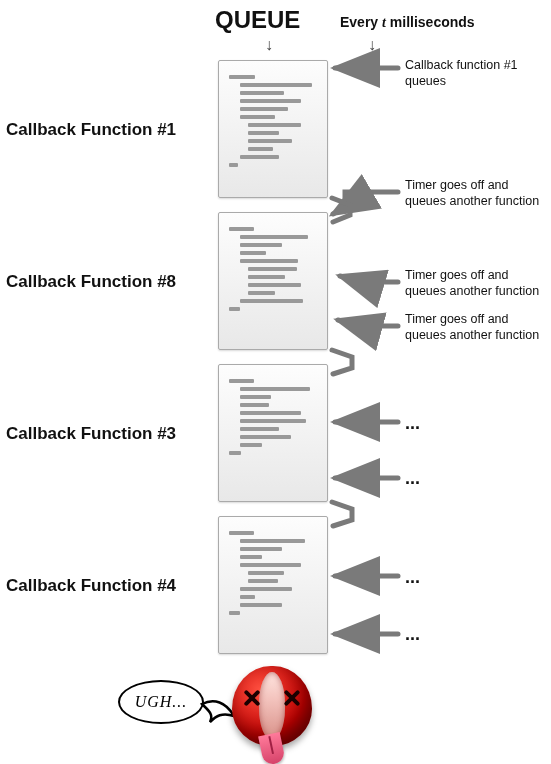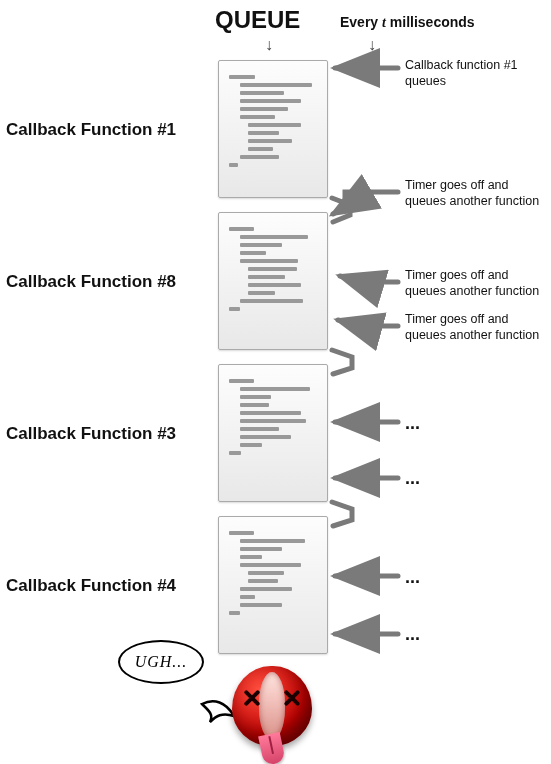--- a/index.html
+++ b/index.html
@@ -255,21 +255,21 @@
     <line x1="398" y1="422" x2="335" y2="422" marker-end="url(#ah)"></line>
     <line x1="398" y1="478" x2="335" y2="478" marker-end="url(#ah)"></line>
 
     <path d="M332,502 L352,509 L352,520 L333,526"></path>
 
     <line x1="398" y1="576" x2="335" y2="576" marker-end="url(#ah)"></line>
     <line x1="398" y1="634" x2="335" y2="634" marker-end="url(#ah)"></line>
   </g>
 </svg>
 
-<div class="bubble" style="left:118px; top:640px; width:86px; height:44px;">
+<div class="bubble" style="left:118px; top:680px; width:86px; height:44px;">
   <span>UGH...</span>
 </div>
 <svg style="position:absolute; left:200px; top:692px; width:40px; height:40px;">
   <path d="M2,12 C14,6 26,10 34,24 C22,20 16,24 10,30 C14,22 8,18 2,12 Z" fill="#fff" stroke="#000" stroke-width="2.5"></path>
 </svg>
 
 <div class="opera" style="left:232px; top:666px;">
   <div class="opera-body">
     <div class="opera-slot"></div>
     <div class="x-eye l"></div>

